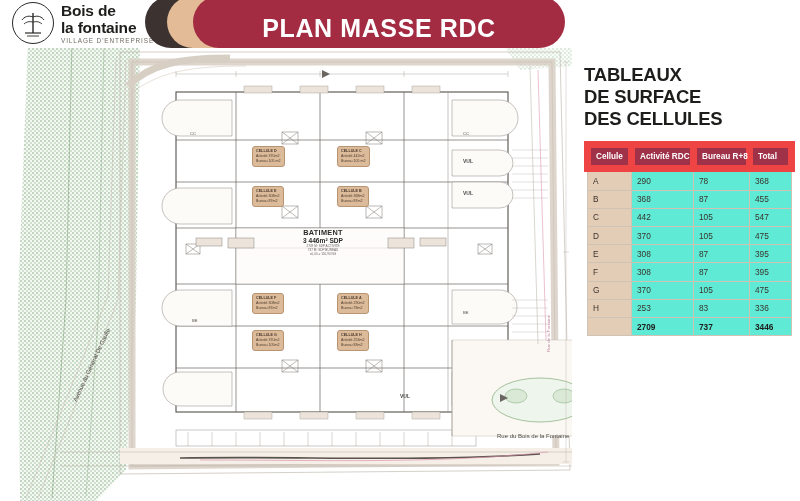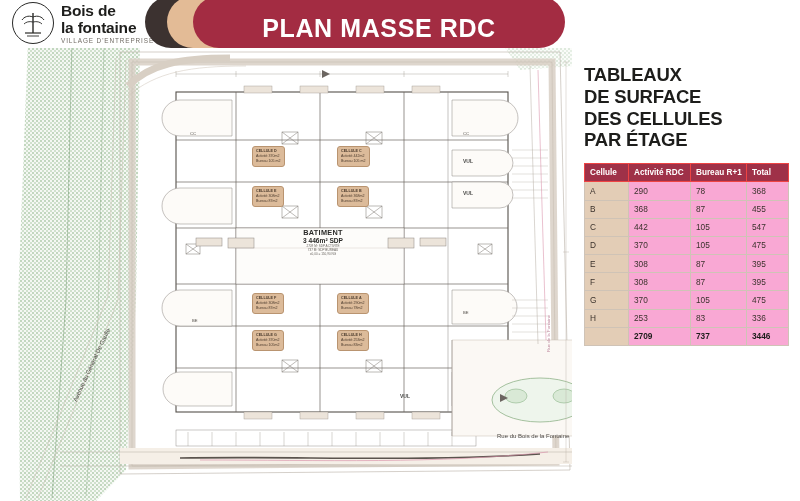--- a/index.html
+++ b/index.html
@@ -115,28 +115,28 @@
     font-size: 8.3px;
     table-layout: fixed;
   }
   table.surface th {
     background: #9f3148;
     color: #ffffff;
     font-size: 8.2px;
     font-weight: bold;
     text-align: left;
     padding: 4px 5px;
-    border: 1px solid #ef4444;
+    border: 7px solid #ef4444;
     white-space: nowrap;
   }
   table.surface td {
     border: 1px solid #cfc3b6;
     padding: 3.6px 5px;
     color: #3b322c;
-    background: #f9a8d4;
+    background: #5eead4;
     white-space: nowrap;
   }
   table.surface td.cellid {
     background: #e3cdb6;
     font-weight: normal;
     color: #3b322c;
   }
   table.surface tr.total td { font-weight: bold; color: #1d1d1b; }
   table.surface tr.total td.cellid { background: #e3cdb6; }
   .col-a { width: 44px; }
@@ -469,35 +469,34 @@
       <span class="banner-title">PLAN MASSE RDC</span>
     </div>
   </div>
 </div>
 
 <div class="panel">
   <div class="panel-title">
     <span>TABLEAUX</span>
     <span>DE SURFACE</span>
     <span>DES CELLULES</span>
-    <span>PAR ÉTAGE</span>
   </div>
 
   <table class="surface">
     <colgroup>
       <col class="col-a">
         <col class="col-b">
         <col class="col-c">
         <col class="col-d">
     </colgroup>
     <thead>
       <tr>
         <th>Cellule</th>
         <th>Activité RDC</th>
-        <th>Bureau R+1</th>
+        <th>Bureau R+8</th>
         <th>Total</th>
       </tr>
     </thead>
     <tbody>
       <tr>
         <td class="cellid">A</td>
         <td>290</td>
         <td>78</td>
         <td>368</td>
       </tr>

